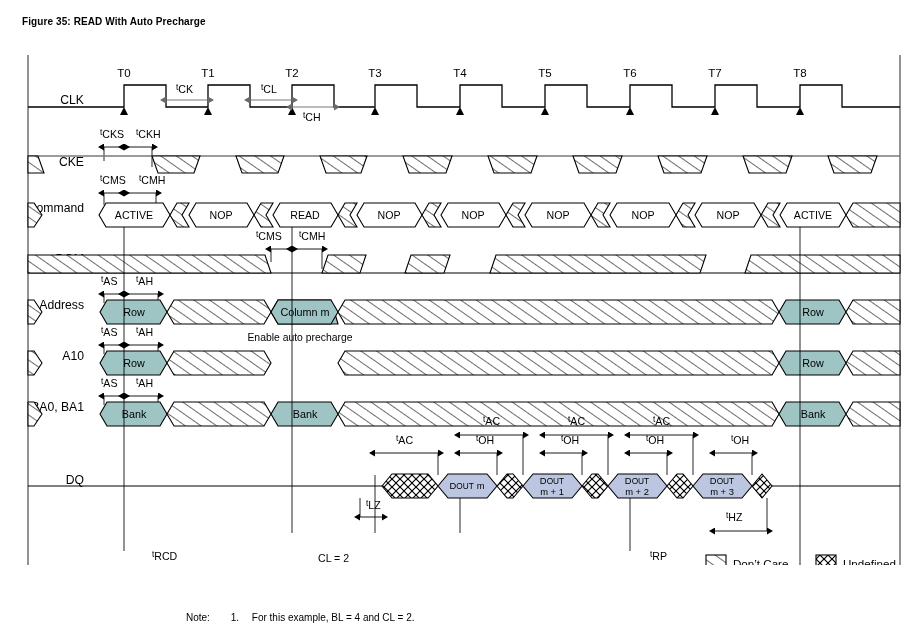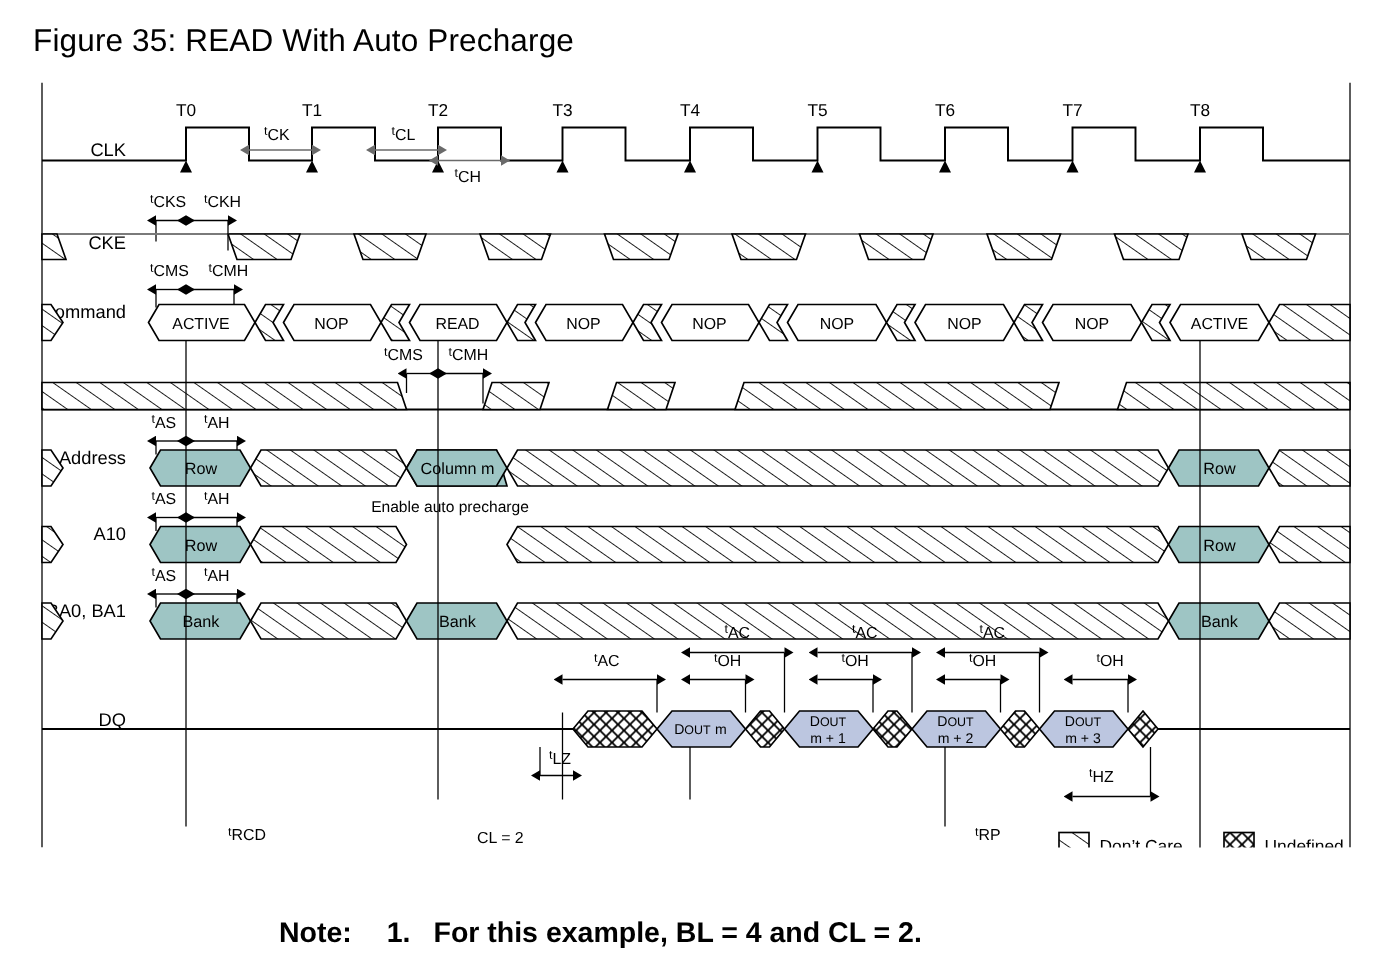--- a/index.html
+++ b/index.html
@@ -1,19 +1,19 @@
 <!DOCTYPE html>
 <html><head>
 <meta charset="utf-8">
 <style>
   html,body{margin:0;padding:0;background:#ffffff;}
   body{width:924px;height:642px;font-family:"Liberation Sans",sans-serif;color:#000;overflow:hidden;position:relative;}
-  #fig-title{position:absolute;left:22px;top:16px;font-size:21px;font-weight:normal;letter-spacing:.1px;}
+  #fig-title{position:absolute;left:22px;top:16px;font-size:10px;font-weight:bold;letter-spacing:.1px;}
   #diagram-wrap{position:absolute;left:0;top:55px;width:924px;height:510px;}
-  #note-row{position:absolute;left:186px;top:612px;font-size:19px;font-weight:bold;}
+  #note-row{position:absolute;left:186px;top:612px;font-size:10px;font-weight:normal;}
   #note-row .n-lbl{margin-right:18px;}
   #note-row .n-num{margin-right:10px;}
   svg{display:block;}
   text{font-family:"Liberation Sans",sans-serif;}
   .rowlabel{font-size:12.2px;fill:#000;text-anchor:end;}
   .tlabel{font-size:11.5px;fill:#000;text-anchor:middle;}
   .cmdtxt{font-size:10.6px;fill:#000;text-anchor:middle;}
   .valtxt{font-size:10.8px;fill:#000;text-anchor:middle;}
   .douttxt{font-size:9.4px;fill:#000;text-anchor:middle;}
   .tim-b{font-size:10.6px;fill:#000;}

